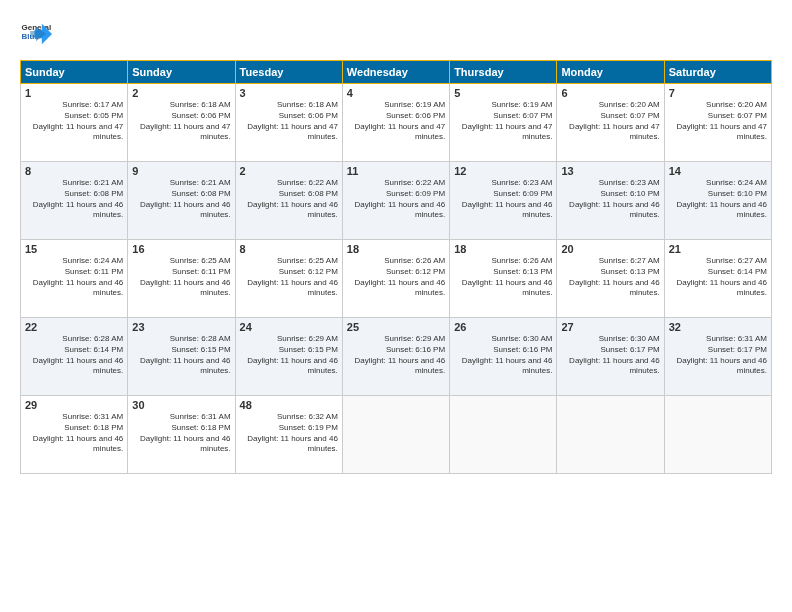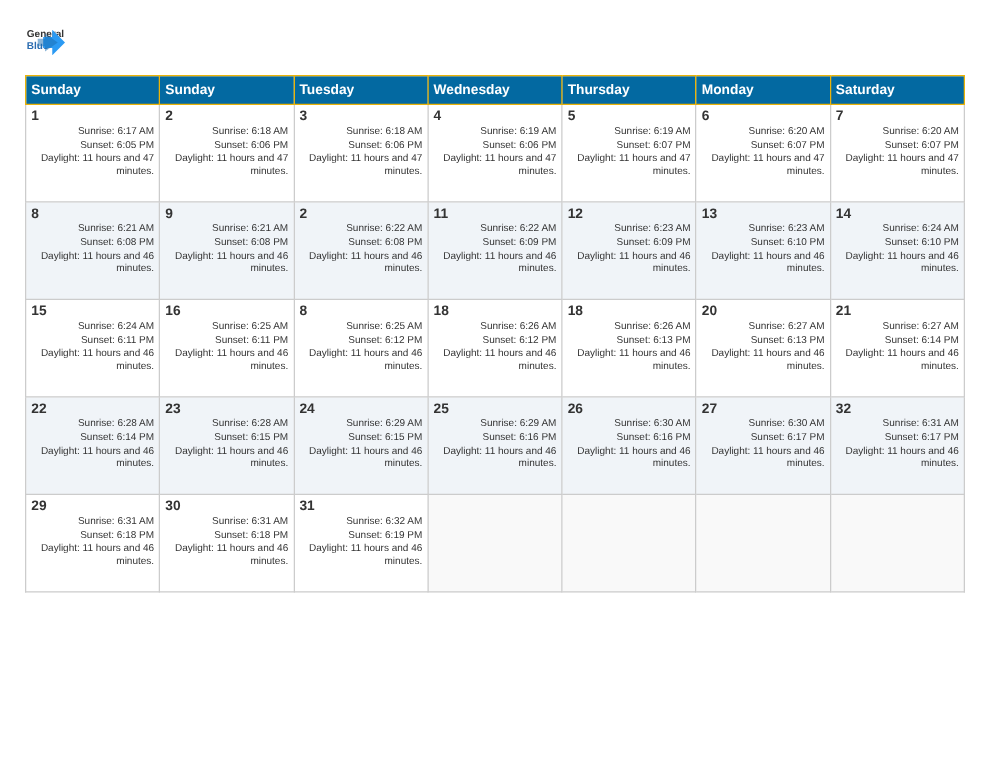--- a/index.html
+++ b/index.html
@@ -242,21 +242,21 @@
         <tr>
           <td>
             <span class="day-num">29</span>
             <div class="day-info">Sunrise: 6:31 AM<br>Sunset: 6:18 PM<br>Daylight: 11 hours and 46 minutes.</div>
           </td>
           <td>
             <span class="day-num">30</span>
             <div class="day-info">Sunrise: 6:31 AM<br>Sunset: 6:18 PM<br>Daylight: 11 hours and 46 minutes.</div>
           </td>
           <td>
-            <span class="day-num">31</span>
+            <span class="day-num">48</span>
             <div class="day-info">Sunrise: 6:32 AM<br>Sunset: 6:19 PM<br>Daylight: 11 hours and 46 minutes.</div>
           </td>
           <td class="empty"></td>
           <td class="empty"></td>
           <td class="empty"></td>
           <td class="empty"></td>
         </tr>
       </tbody>
   </table>
 </div>

